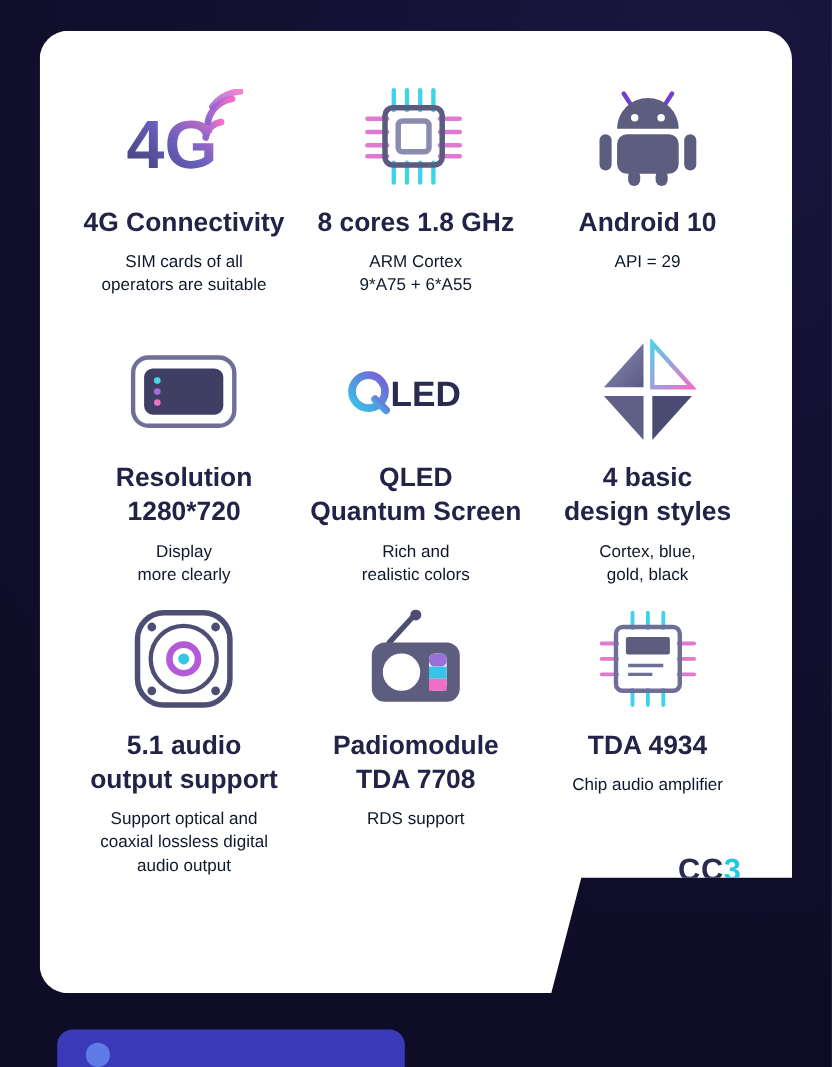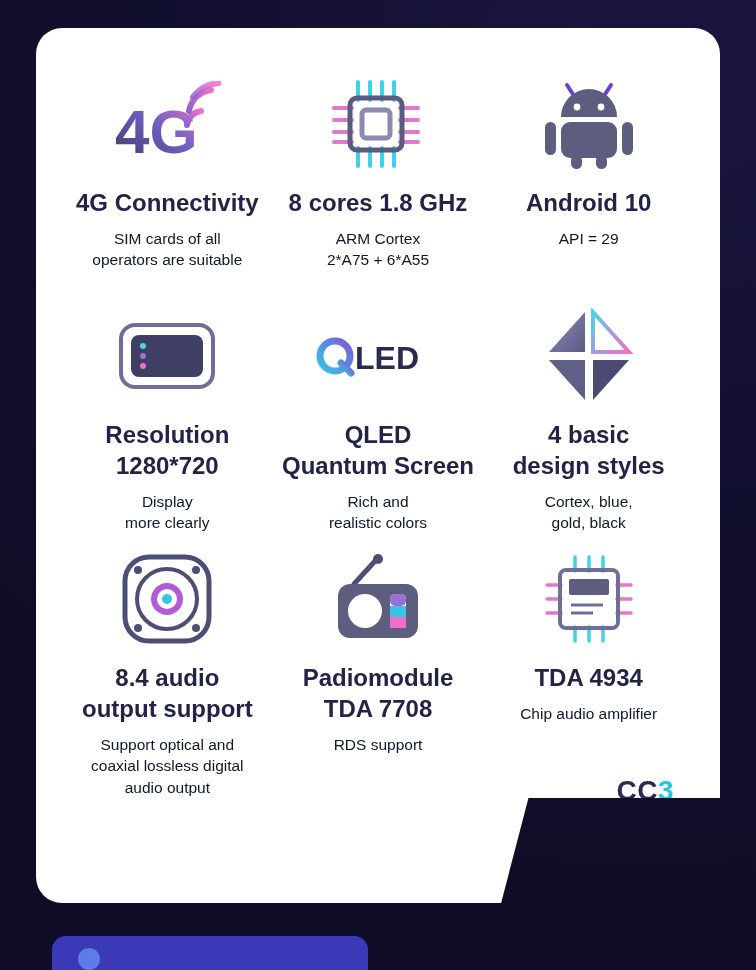--- a/index.html
+++ b/index.html
@@ -158,21 +158,21 @@
                   <line x1="74" y1="56" x2="92" y2="56"></line>
                     <line x1="74" y1="66" x2="92" y2="66"></line>
                 </g>
                 <rect x="24" y="22" width="52" height="52" rx="7" fill="none" stroke="#5b5b82" stroke-width="5"></rect>
                 <rect x="36" y="34" width="28" height="28" rx="4" fill="none" stroke="#8b8bb0" stroke-width="5"></rect>
               </svg>
             </span>
           </div>
           <div class="title">8 cores 1.8 GHz</div>
           <div class="subtitle">ARM Cortex
-2*A75 + 6*A55</div>
+9*A75 + 6*A55</div>
         </div>
 
         <div class="cell">
           <div class="icon-wrap">
             <span>
               <svg width="100" height="90" viewBox="0 0 100 90">
                 <g stroke="#6f3fd0" stroke-width="4" stroke-linecap="round">
                   <line x1="28" y1="6" x2="37" y2="20"></line>
                   <line x1="72" y1="6" x2="63" y2="20"></line>
                 </g>
@@ -266,21 +266,21 @@
                 <circle cx="46" cy="46" r="30" fill="none" stroke="#4e4e74" stroke-width="4"></circle>
                 <circle cx="46" cy="46" r="13" fill="none" stroke="#b35ad8" stroke-width="6"></circle>
                 <circle cx="46" cy="46" r="5" fill="#36c5e6"></circle>
                 <circle cx="17" cy="17" r="4" fill="#4e4e74"></circle>
                 <circle cx="75" cy="17" r="4" fill="#4e4e74"></circle>
                 <circle cx="17" cy="75" r="4" fill="#4e4e74"></circle>
                 <circle cx="75" cy="75" r="4" fill="#4e4e74"></circle>
               </svg>
             </span>
           </div>
-          <div class="title">8.4 audio
+          <div class="title">5.1 audio
 output support</div>
           <div class="subtitle">Support optical and
 coaxial lossless digital
 audio output</div>
         </div>
 
         <div class="cell">
           <div class="icon-wrap">
             <span>
               <svg width="100" height="90" viewBox="0 0 100 90">

